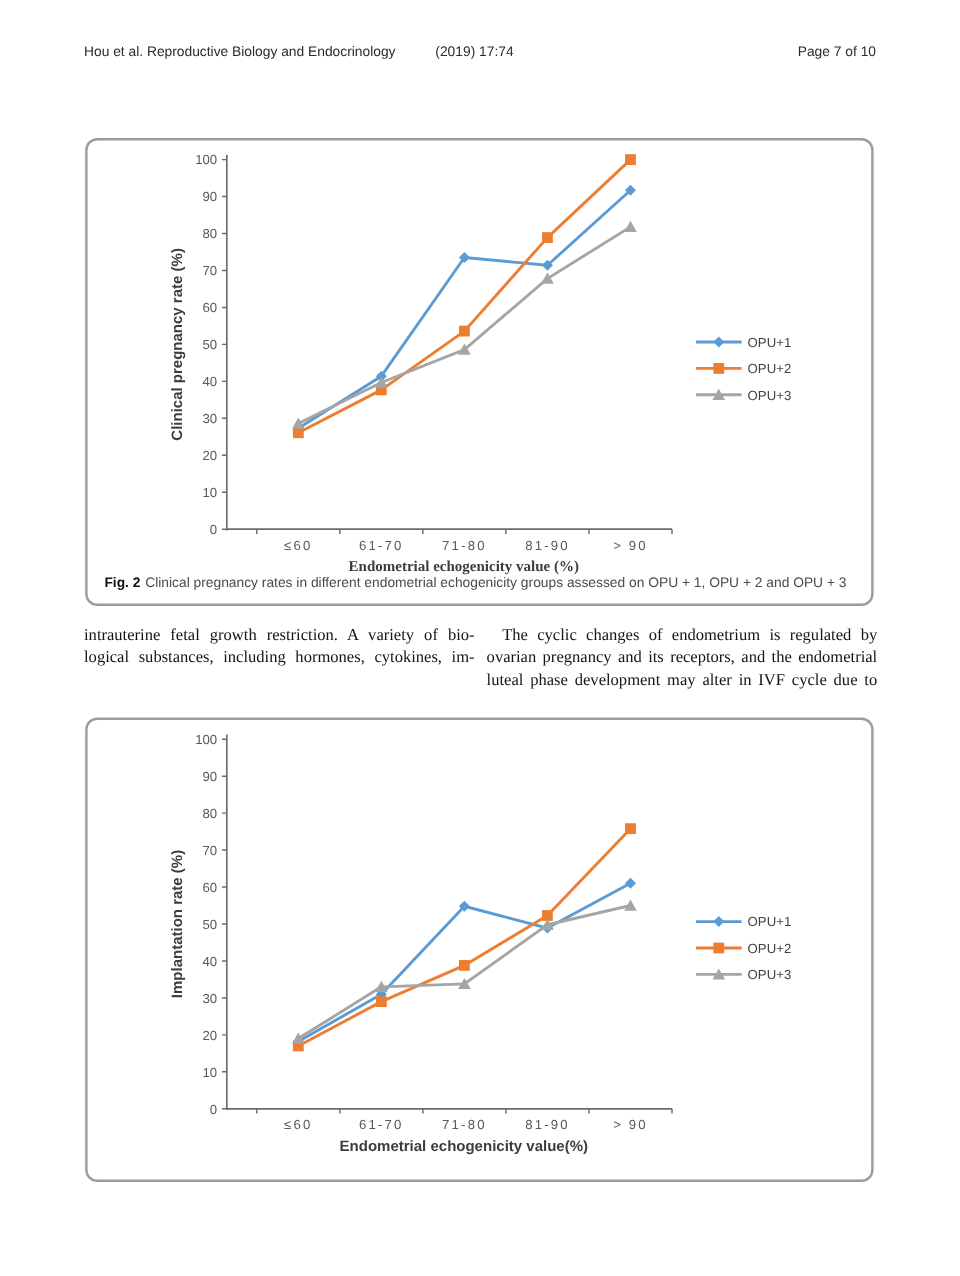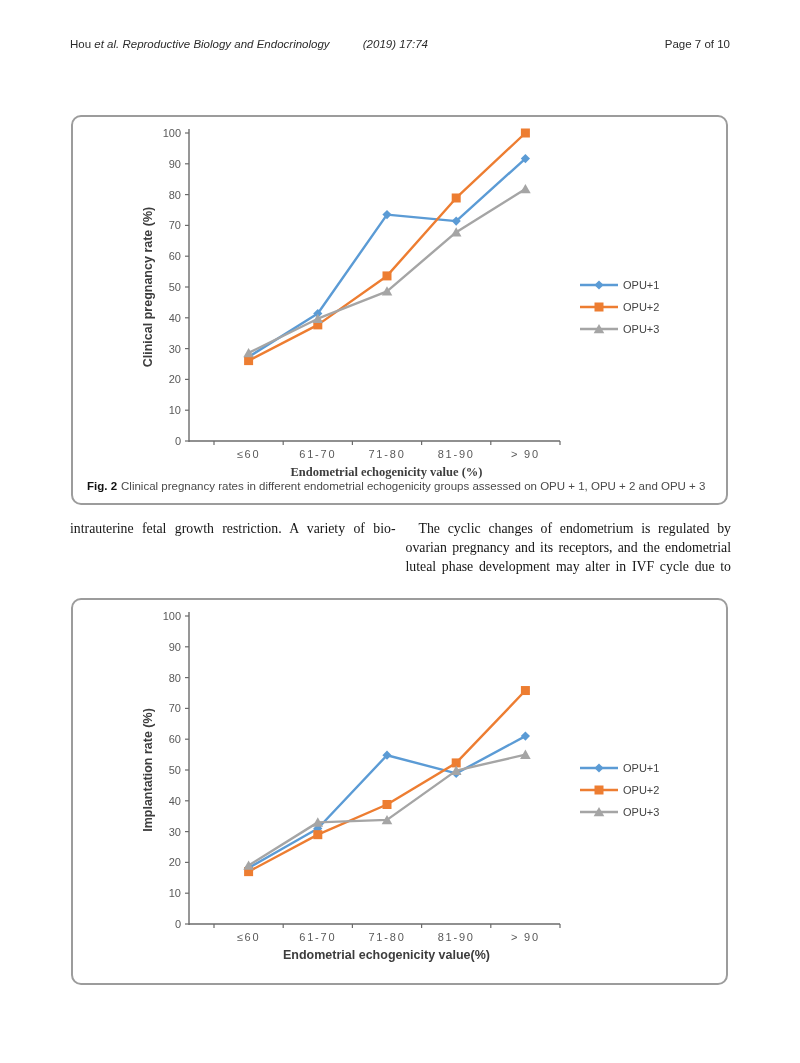--- a/index.html
+++ b/index.html
@@ -7,22 +7,22 @@
     width:800px; height:1063px; position:relative; overflow:hidden;
     font-family:"Liberation Sans", sans-serif;
     -webkit-font-smoothing:antialiased;
   }
   
   .header {
     position:absolute; top:38px; left:70px; right:70px;
     display:flex; justify-content:space-between; align-items:baseline;
     font-size:11.5px; color:#2b2b2b;
   }
-  .header .ital { font-style:italic; }
-  .header .cite { margin-left:30px;font-style:italic; }
+  .header .ital { }
+  .header .cite { margin-left:30px; }
   
   .figure-box {
     position:absolute; left:71px; width:657px; box-sizing:border-box;
     border:2px solid #9c9c9c; border-radius:10px; background:#fff;
   }
   #fig2-box { top:115px; height:390px; }
   #fig3-box { top:598px; height:387px; }
   .chart-host { position:absolute; top:2px; left:1px; }
   .fig-caption {
     position:absolute; left:14px; right:10px; bottom:11px;
@@ -123,20 +123,21 @@
           <text x="549" y="214" font-size="11" fill="#444" font-family="&quot;Liberation Sans&quot;, sans-serif">OPU+3</text>
         </svg></div>
     <div class="fig-caption">
       <span class="cap-label">Fig. 2</span><span>Clinical pregnancy rates in different endometrial echogenicity groups assessed on OPU + 1, OPU + 2 and OPU + 3</span>
     </div>
   </div>
 
   <div class="body-text">
     <div class="col" id="left-col">
       <div class="jline">intrauterine fetal growth restriction. A variety of bio-</div>
+      <div class="jline">logical substances, including hormones, cytokines, im-</div>
     </div>
     <div class="col" id="right-col">
       <div class="jline">The cyclic changes of endometrium is regulated by</div>
       <div class="jline">ovarian pregnancy and its receptors, and the endometrial</div>
       <div class="jline">luteal phase development may alter in IVF cycle due to</div>
     </div>
   </div>
 
   <div class="figure-box" id="fig3-box">
     <div class="chart-host" id="chart2"><svg width="653" height="364" viewBox="0 0 653 364">

